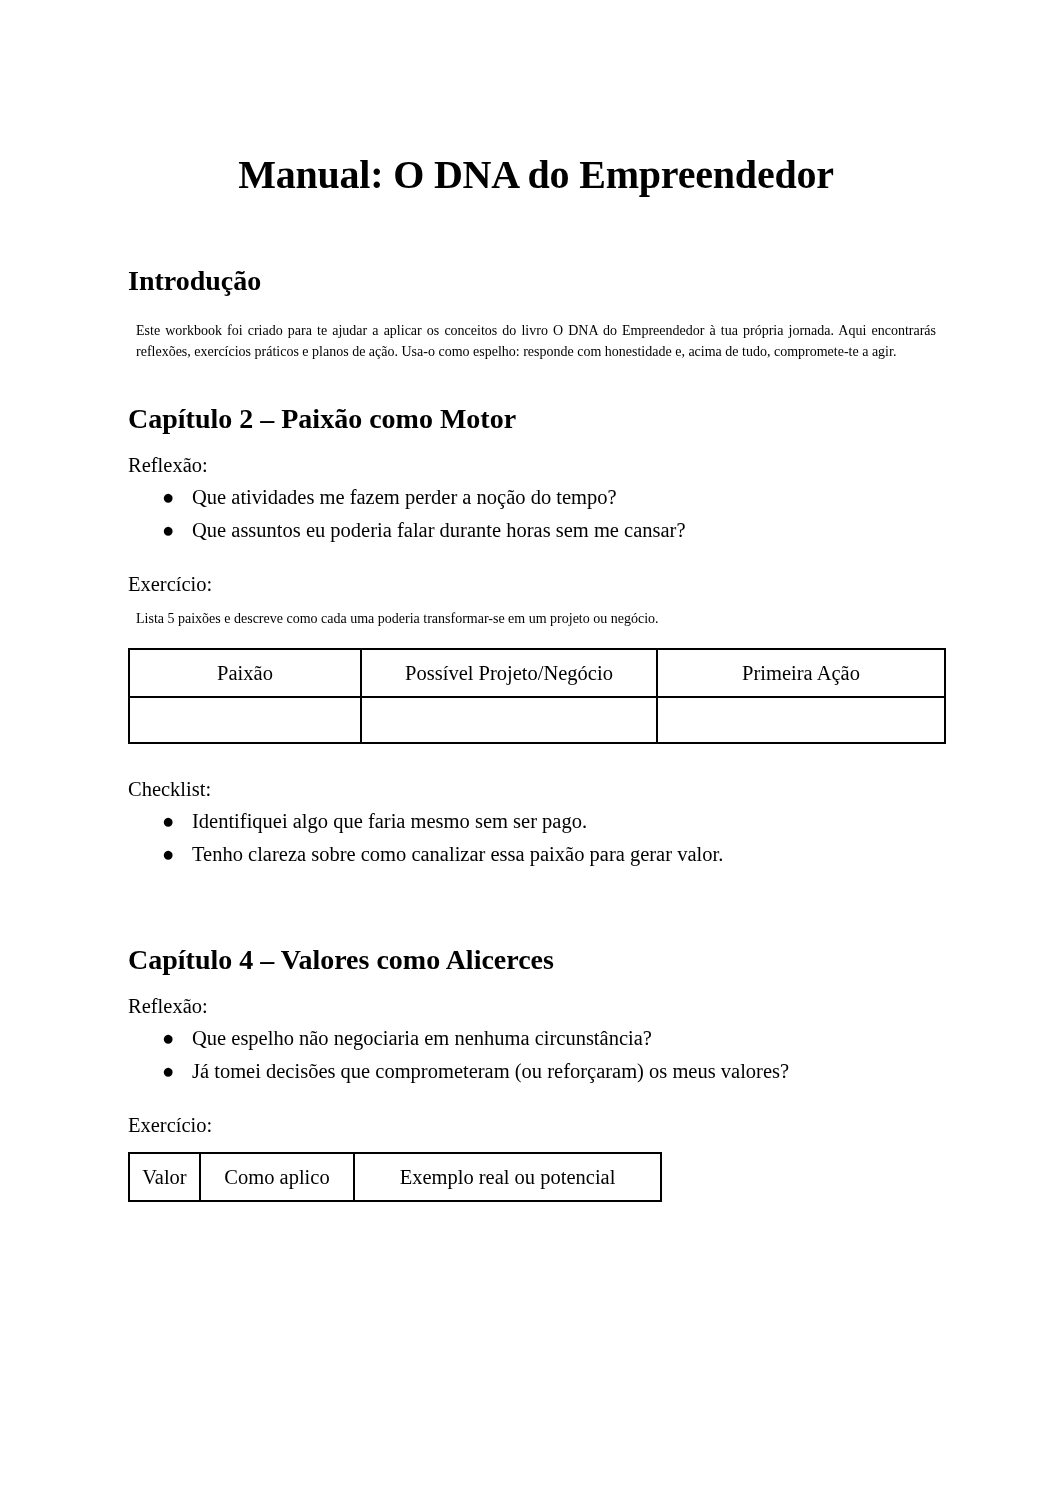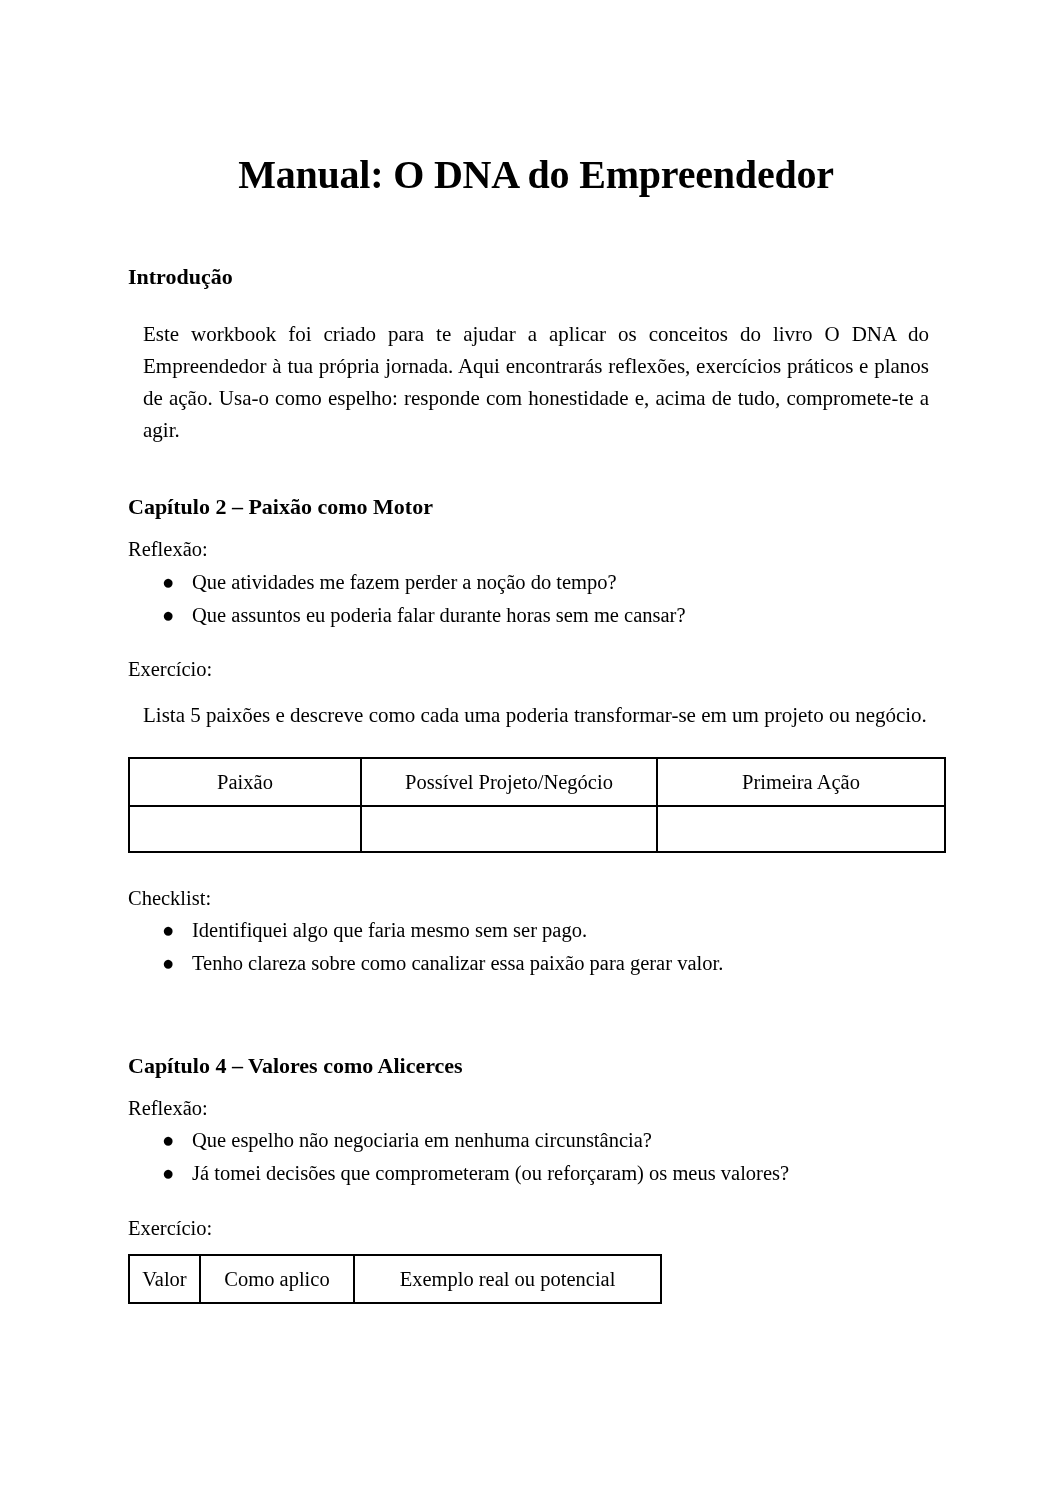--- a/index.html
+++ b/index.html
@@ -38,37 +38,37 @@
     line-height: 1.15;
     font-weight: bold;
     text-align: center;
     letter-spacing: -0.2px;
     padding-top: 152px;
   }
 
   .h2 {
     margin: 0;
     padding: 0;
-    font-size: 22px;
+    font-size: 28px;
     line-height: 1.2;
     font-weight: bold;
   }
 
   .spacer-title-intro { height: 66px; }
   .spacer-h2-para { height: 14px; }
   .spacer-para-h2 { height: 32px; }
   .spacer-block { height: 22px; }
   .spacer-big { height: 72px; }
   .spacer-table-top { height: 10px; }
   .spacer-after-table { height: 30px; }
 
   p.body {
-    margin: 15px;
-    padding: 0;
-    font-size: 21px;
+    margin: 8px;
+    padding: 0;
+    font-size: 14px;
     line-height: 1.52;
     text-align: justify;
     text-justify: inter-word;
   }
   p.body.left {
     text-align: left;
   }
   p.label {
     margin: 0;
     padding: 0;

